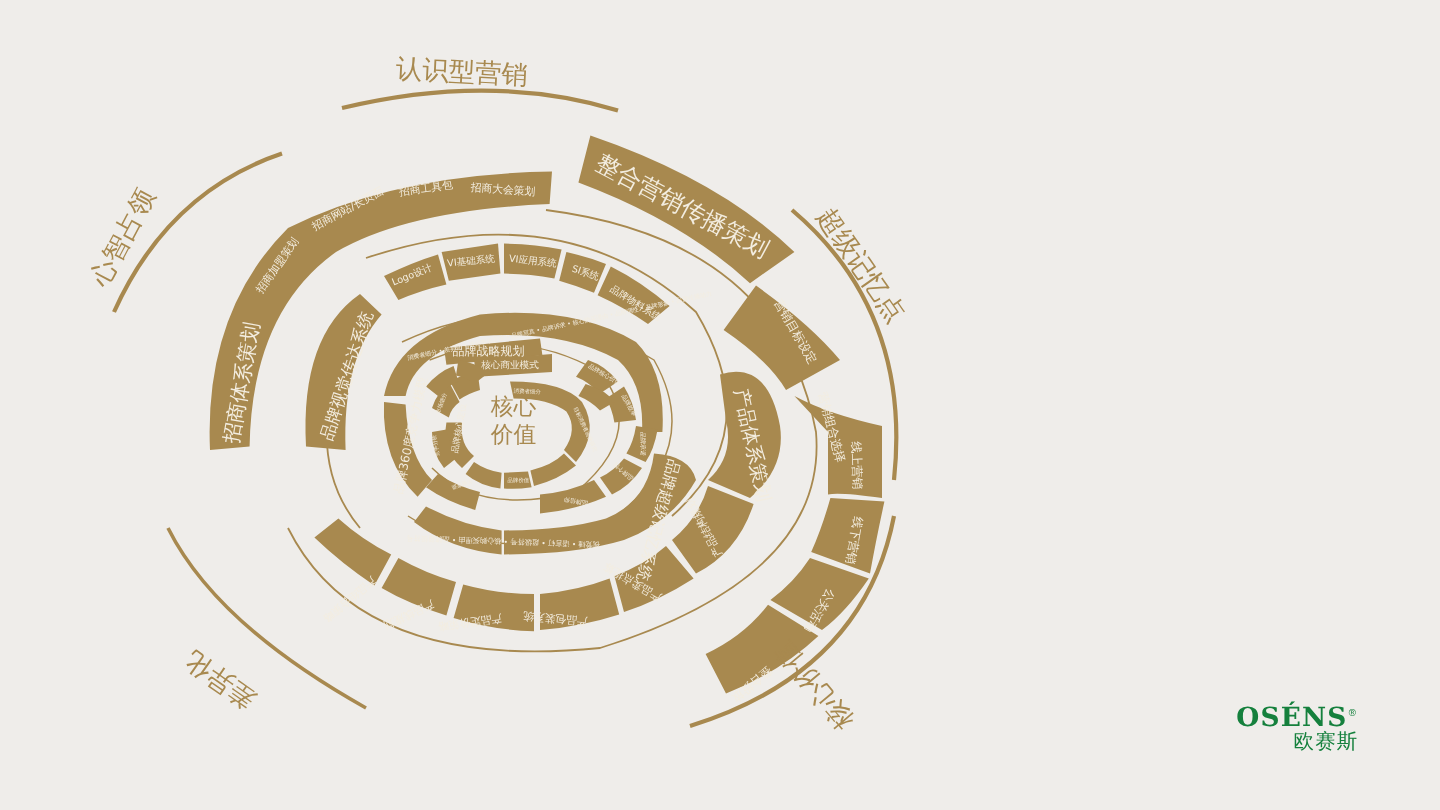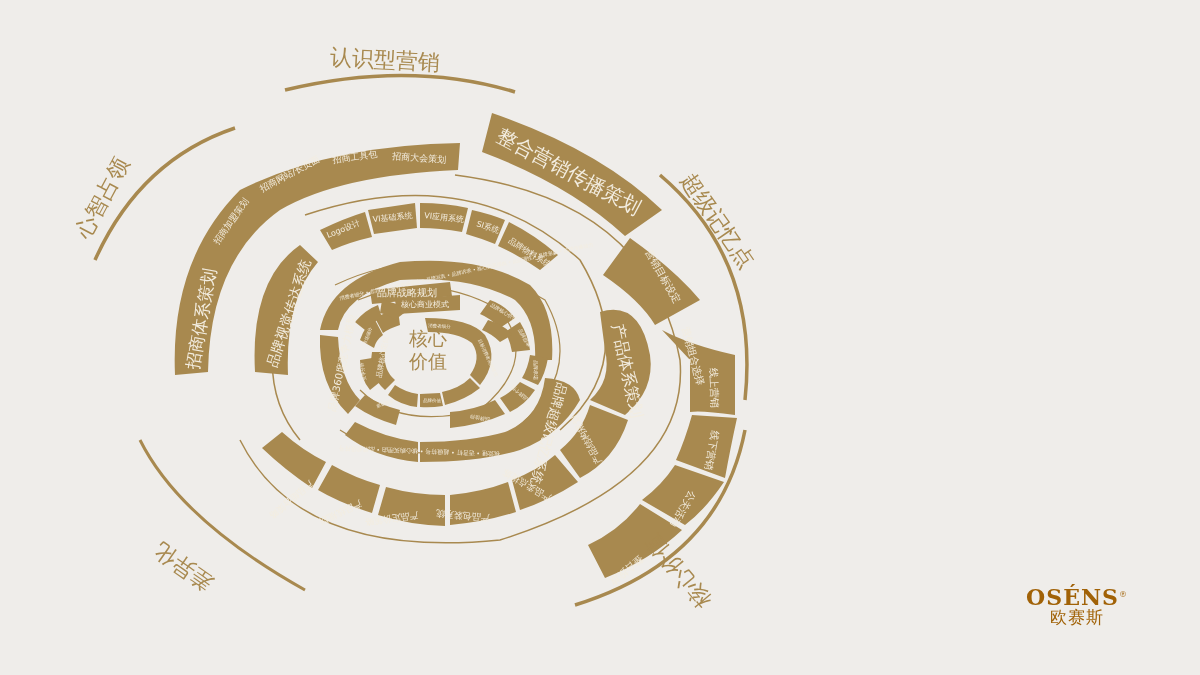--- a/index.html
+++ b/index.html
@@ -9,22 +9,22 @@
     font-family: "DejaVu Sans", "Liberation Sans", sans-serif;
     position: relative;
   }
   #stage { position: absolute; left: 0; top: 0; width: 1200px; height: 675px; }
   .page-title {
     position: absolute; left: 838px; top: 70px;
     font-size: 38px; color: #a8894f; letter-spacing: 2px;
     font-family: "DejaVu Sans", sans-serif; font-weight: normal;
   }
   .logo {
-    position: absolute; left: 1022px; top: 583px; width: 110px; text-align: center;
-    color: #a16207;
+    position: absolute; left: 1022px; top: 583px; width: 110px; text-align: right;
+    color: #15803d;
   }
   .logo-en {
     font-family: "DejaVu Serif", "Liberation Serif", serif;
     font-weight: bold; font-size: 22px; letter-spacing: 1px; line-height: 24px;
   }
   .logo-reg { font-size: 8px; vertical-align: super; font-weight: normal; }
   .logo-cn { font-size: 17px; line-height: 16px; letter-spacing: 1px; }
   svg text { font-family: "DejaVu Sans", "Liberation Sans", sans-serif; }
 </style>
 </head>

